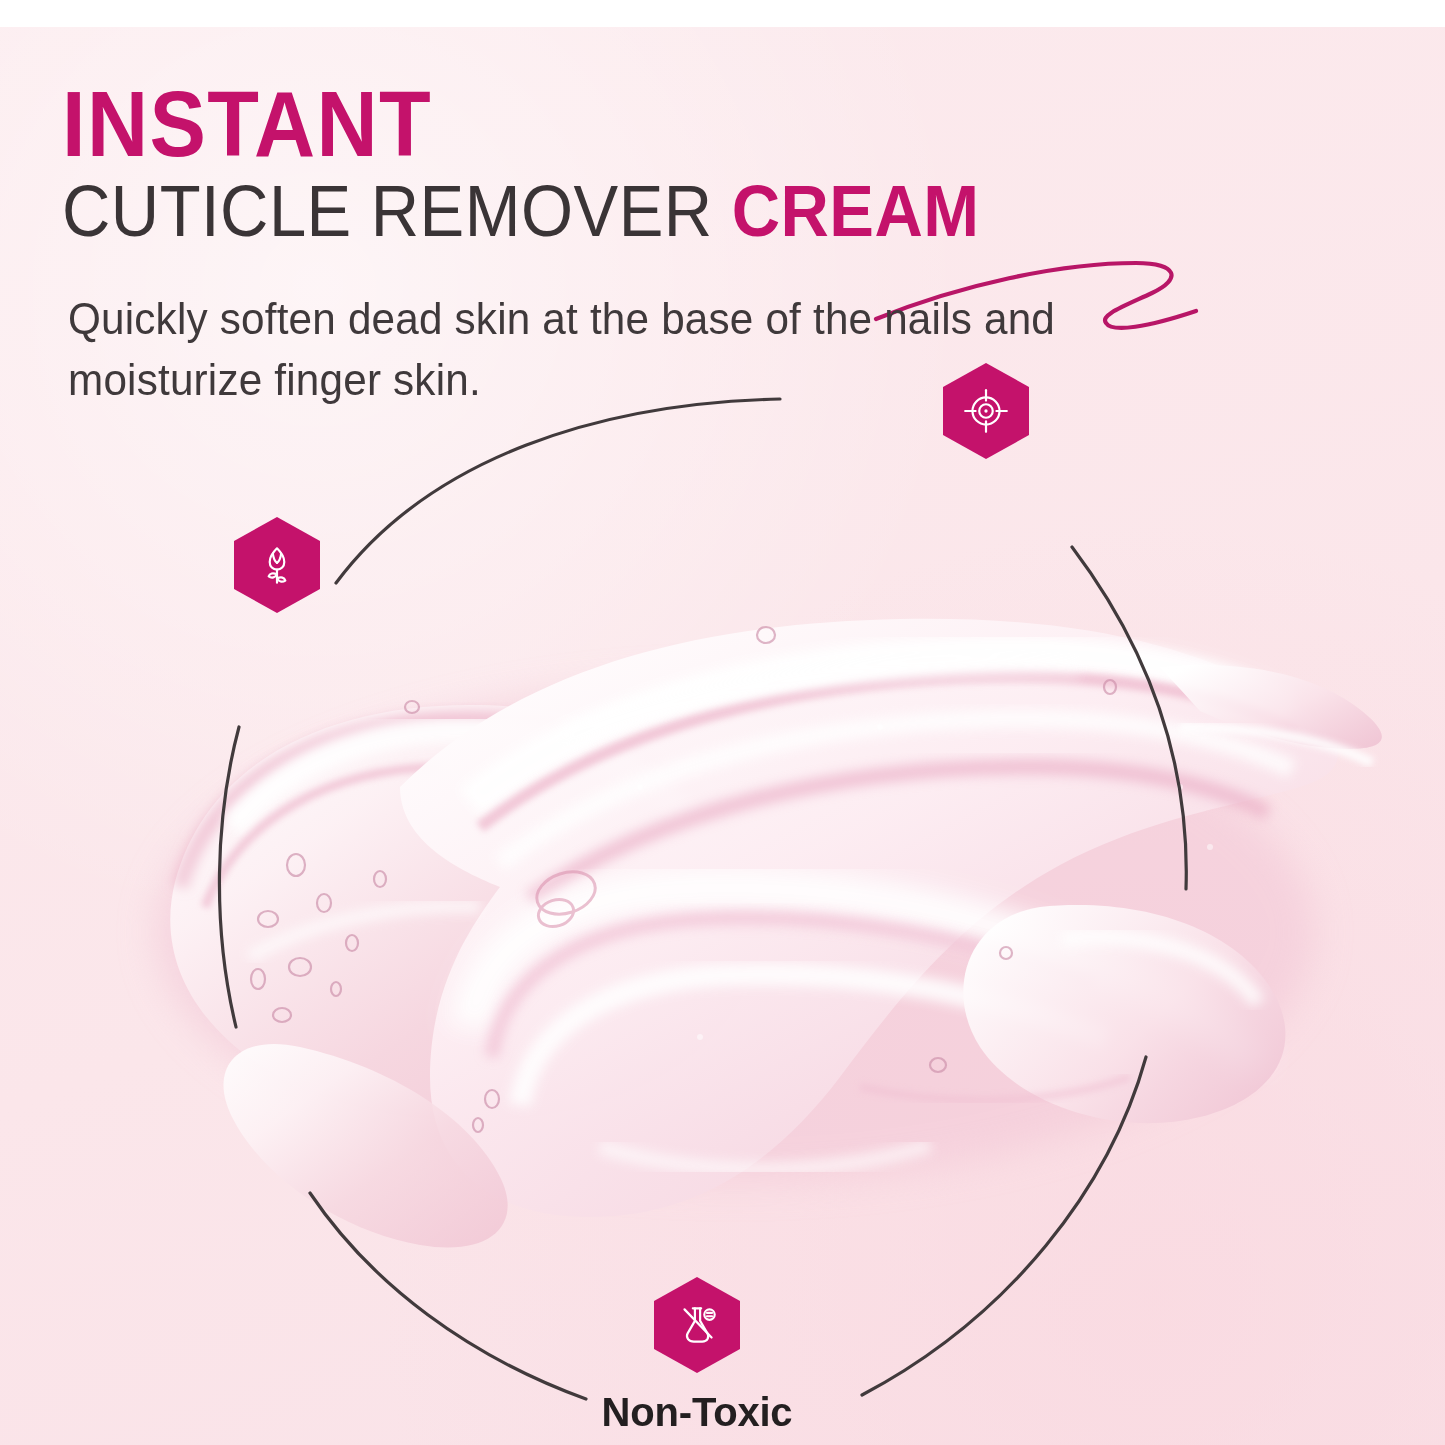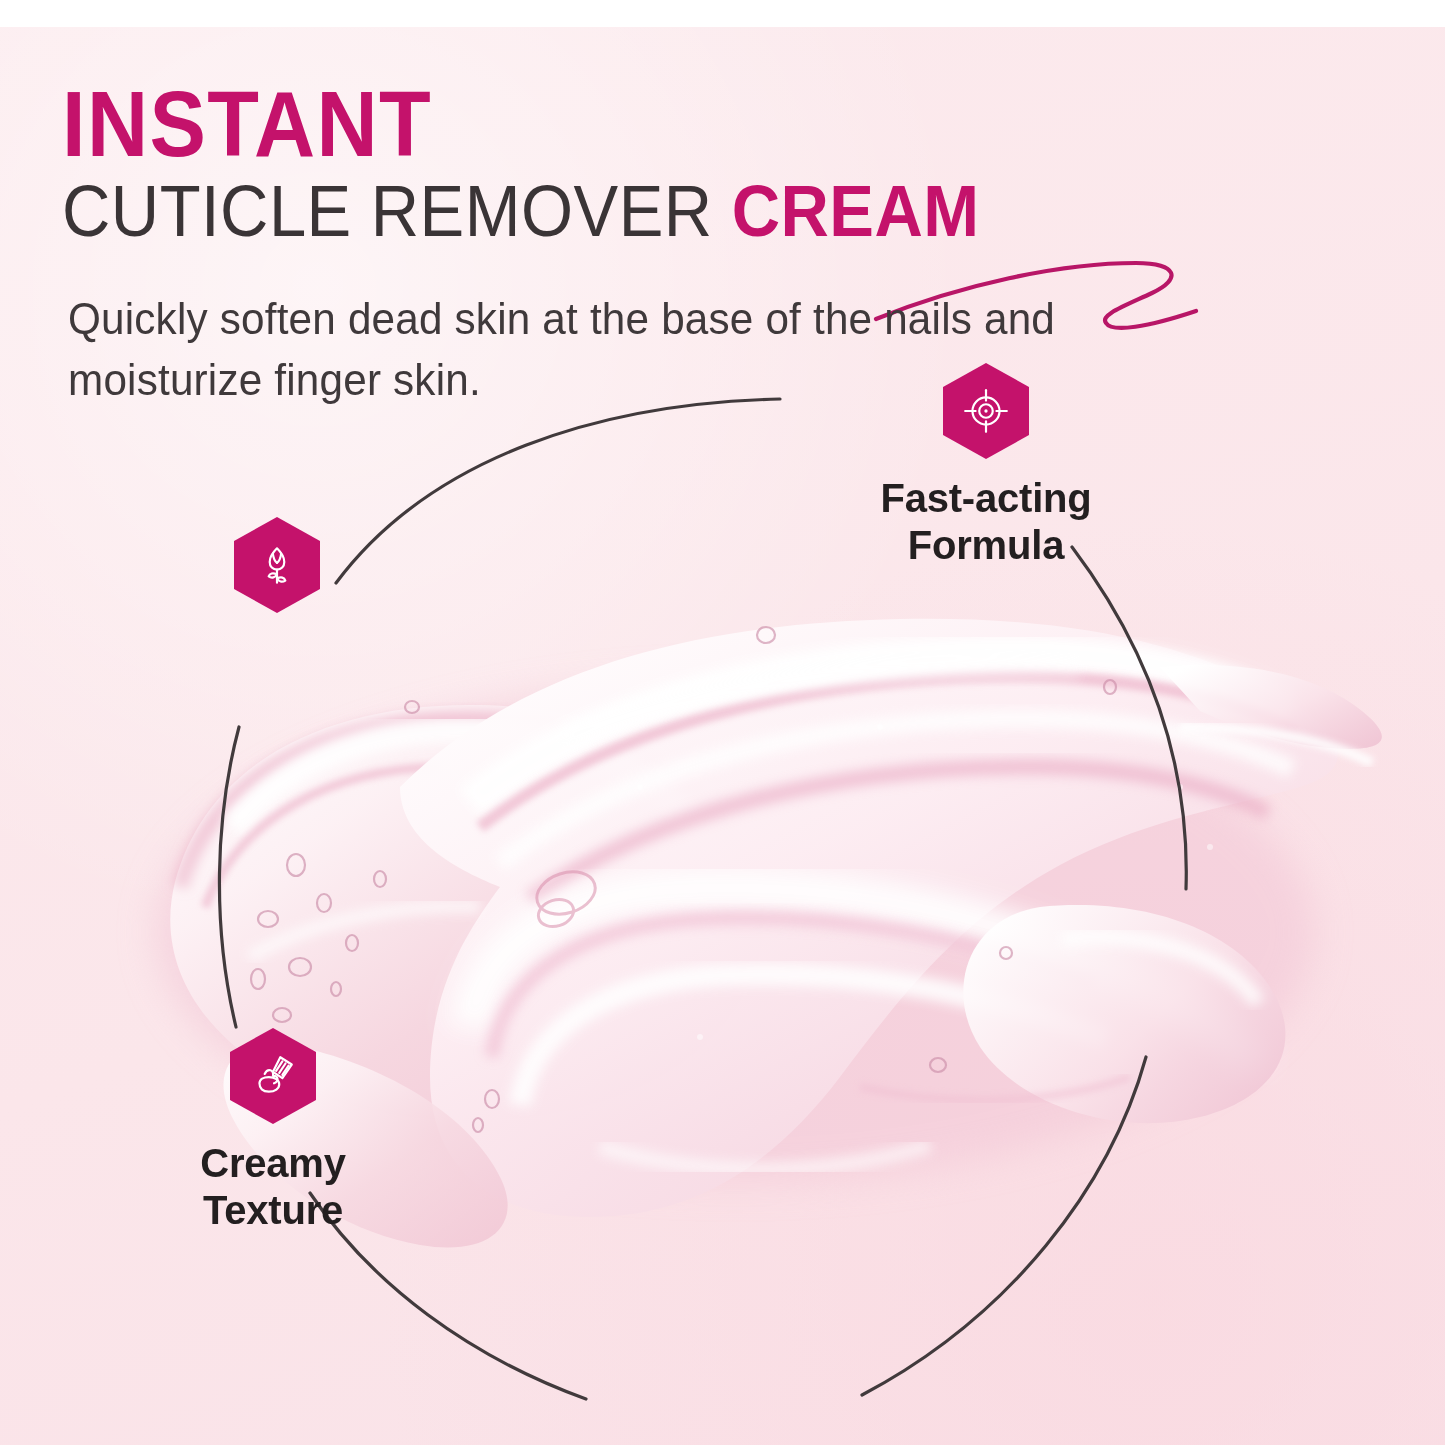--- a/index.html
+++ b/index.html
@@ -285,50 +285,47 @@
       <svg viewBox="0 0 48 48" fill="none" stroke="#ffffff" stroke-width="2.1" stroke-linecap="round" xmlns="http://www.w3.org/2000/svg">
         <circle cx="24" cy="24" r="13"></circle>
         <circle cx="24" cy="24" r="6.5"></circle>
         <circle cx="24" cy="24" r="1.6" fill="#ffffff" stroke="none"></circle>
         <line x1="24" y1="4" x2="24" y2="14"></line>
         <line x1="24" y1="34" x2="24" y2="44"></line>
         <line x1="4" y1="24" x2="14" y2="24"></line>
         <line x1="34" y1="24" x2="44" y2="24"></line>
       </svg>
     </div>
-    <div class="badge-label">Fast-acting
-Formula</div>
   </div>
 
   <div class="badge" id="badge-rose">
     <div class="hex">
       <svg viewBox="0 0 48 48" fill="none" stroke="#ffffff" stroke-width="2.1" stroke-linecap="round" stroke-linejoin="round" xmlns="http://www.w3.org/2000/svg">
         <path d="M24 8 C19 13 17 17 17 21 C17 25.5 20 28.5 24 28.5 C28 28.5 31 25.5 31 21 C31 17 29 13 24 8 Z"></path>
         <path d="M20 13 C20.5 17 21.5 20 24 22"></path>
         <path d="M28 13 C27.5 17 26.5 20 24 22"></path>
         <line x1="24" y1="28.5" x2="24" y2="41"></line>
         <path d="M24 33 C20 31 17 32 16 35 C19 37 22.5 36 24 33 Z"></path>
         <path d="M24 37 C28 35 31 36 32 39 C29 41 25.5 40 24 37 Z"></path>
       </svg>
     </div>
   </div>
 
 
-  <div class="badge" id="badge-creamy">
+
+  <div class="badge" id="badge-nontoxic">
     <div class="hex">
       <svg viewBox="0 0 48 48" fill="none" stroke="#ffffff" stroke-width="2.1" stroke-linecap="round" stroke-linejoin="round" xmlns="http://www.w3.org/2000/svg">
 
-        <path d="M31 6 L42 13 L33 26 L24 20 Z"></path>
-        <line x1="33" y1="10" x2="27" y2="19"></line>
-        <line x1="36" y1="12" x2="30" y2="21"></line>
-        <line x1="39" y1="14" x2="33" y2="23"></line>
-
-        <path d="M16 22 C19 16 25 18 24 24 C29 23 30 29 25 31"></path>
-        <path d="M11 31 C11 27 15 25 20 25 C26 25 30 28 30 32 C30 36 26 39 20 39
-                 C14 39 11 36 11 31 Z"></path>
+        <path d="M20 8 L28 8"></path>
+        <path d="M22 8 L22 20 L15 32 C13 36 16 40 21 40 L29 40 C34 40 36 36 34 32 L27 20 L27 8"></path>
+
+        <circle cx="36" cy="14" r="5"></circle>
+        <line x1="33.6" y1="12.4" x2="38.4" y2="12.4"></line>
+        <line x1="33.6" y1="15.6" x2="38.4" y2="15.6"></line>
+
+        <line x1="12" y1="9" x2="38" y2="36"></line>
       </svg>
     </div>
-    <div class="badge-label">Creamy
-Texture</div>
-  </div>
-
+    <div class="badge-label">Non-Toxic</div>
+  </div>
 
 </div>
 
 </body></html>

